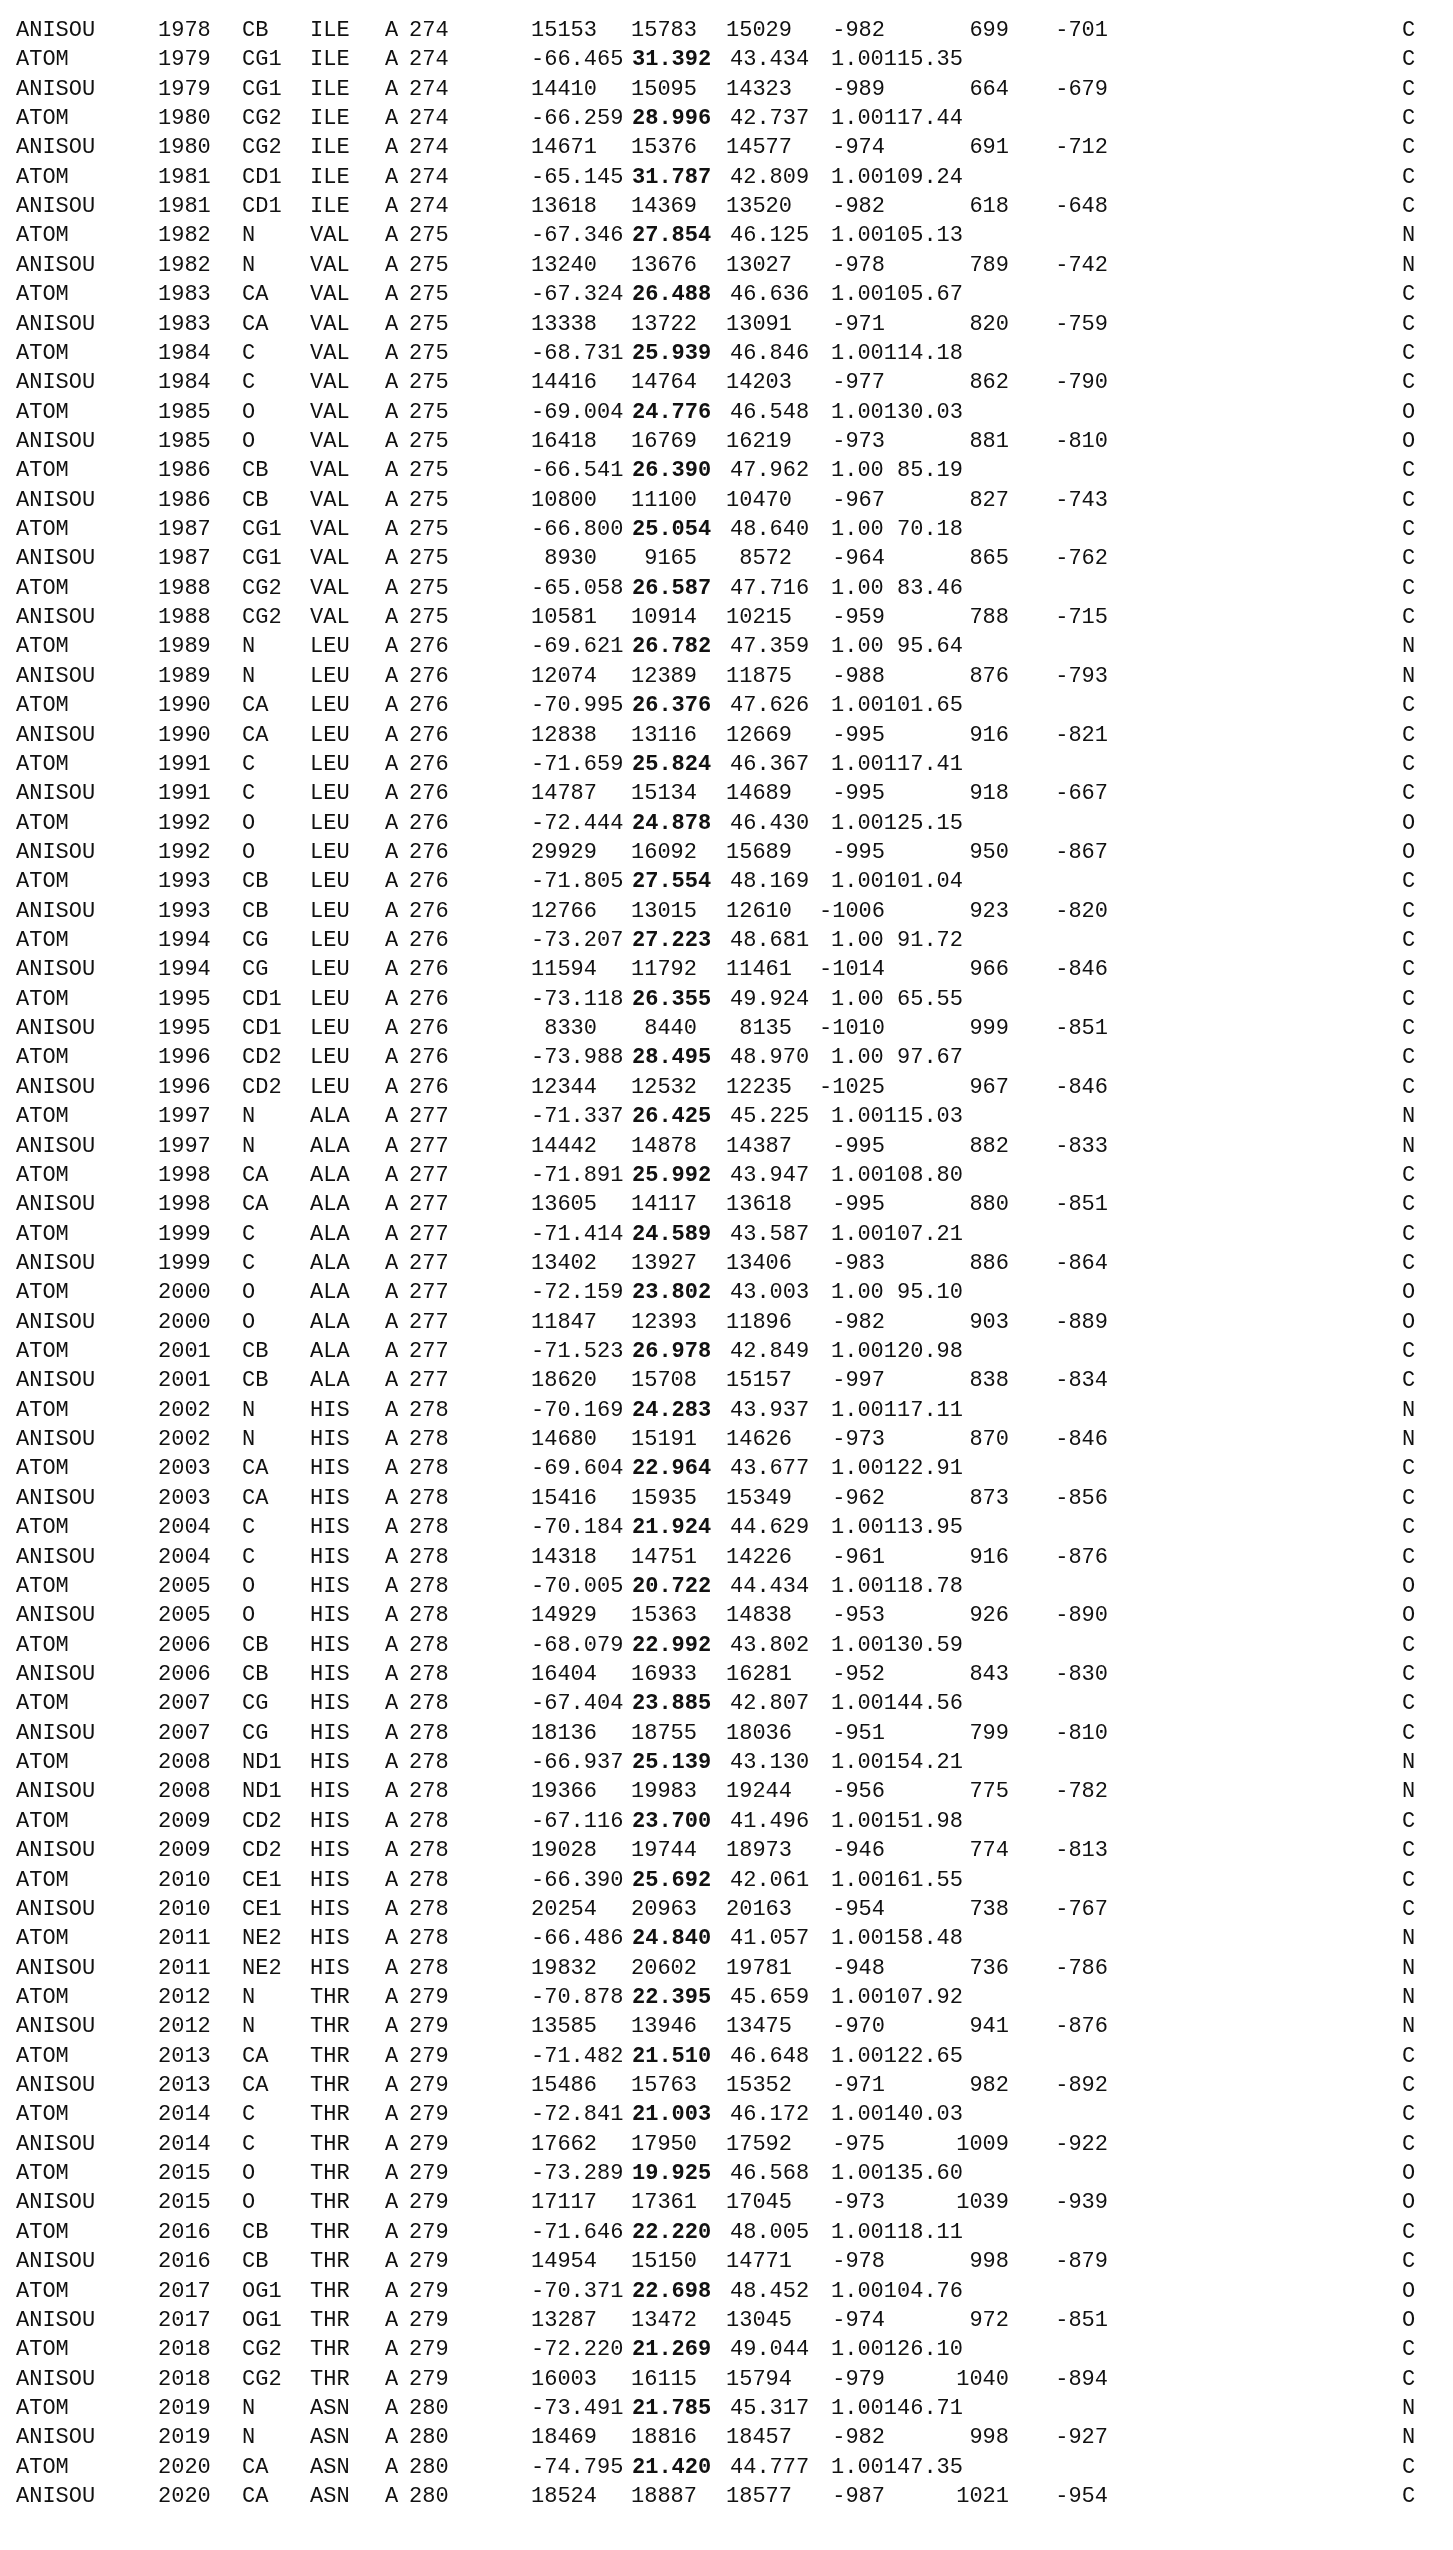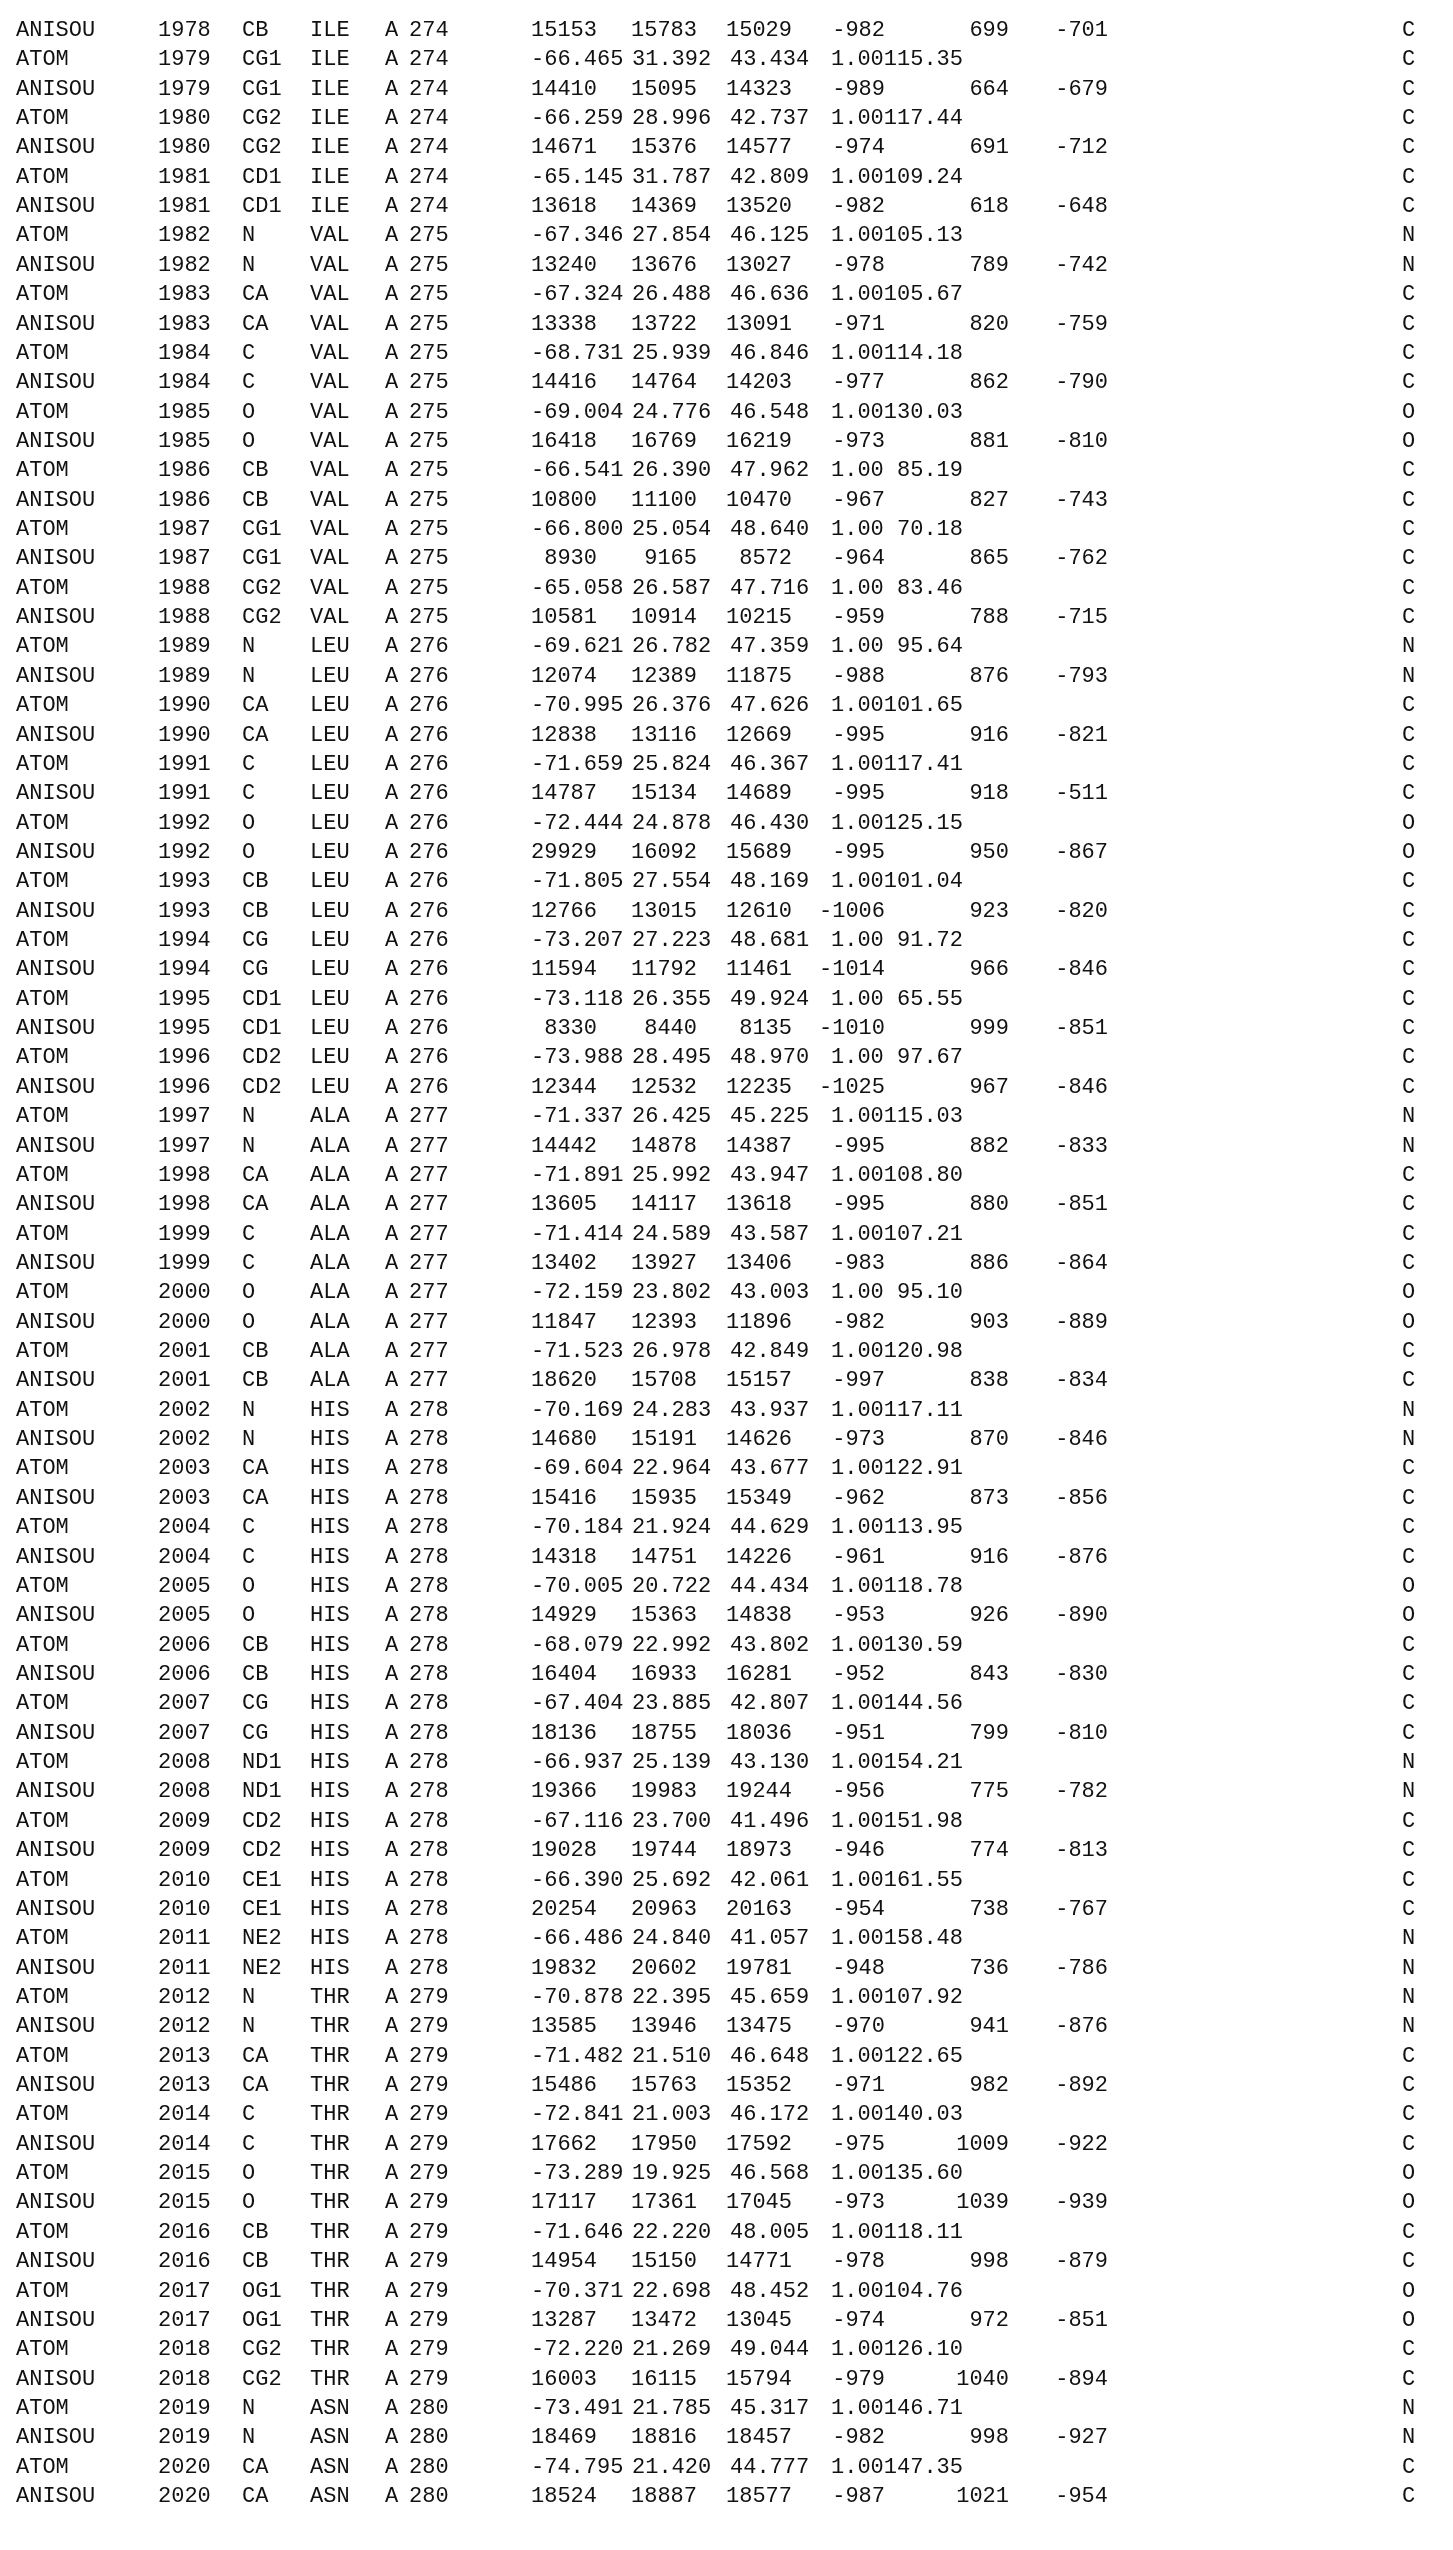--- a/index.html
+++ b/index.html
@@ -9,21 +9,21 @@
   .row { position:absolute; left:0; width:1454px; height:29px; font-size:22px; line-height:29px; white-space:pre; }
   .c { position:absolute; top:0; }
   .rec { left:16px; }
   .ser { left:158px; }
   .atm { left:242px; }
   .res { left:310px; }
   .chn { left:385px; }
   .rnum { left:409px; }
   
   .x { left:531px; }
-  .y { left:632px; }
+  .y { left:632px;font-weight:bold; }
   .z { left:730px; }
   .occb { left:831px; }
   
   .u { text-align:right; width:102px; }
   .u11 { left:495px; }
   .u22 { left:595px;text-align:right; }
   .u33 { left:690px; }
   .u12 { left:783px; }
   .u13 { left:907px; }
   .u23 { left:1006px; }
@@ -402,21 +402,21 @@
     <span class="c ser">1991</span>
     <span class="c atm">C</span>
     <span class="c res">LEU</span>
     <span class="c chn">A</span>
     <span class="c rnum">276</span>
     <span class="c u u11">14787</span>
     <span class="c u u22">15134</span>
     <span class="c u u33">14689</span>
     <span class="c u u12">-995</span>
     <span class="c u u13">918</span>
-    <span class="c u u23">-511</span>
+    <span class="c u u23">-667</span>
     <span class="c el">C</span>
   </div>
     <div class="row" style="top: 809px;">
     <span class="c rec">ATOM</span>
     <span class="c ser">1992</span>
     <span class="c atm">O</span>
     <span class="c res">LEU</span>
     <span class="c chn">A</span>
     <span class="c rnum">276</span>
     <span class="c x">-72.444</span>

